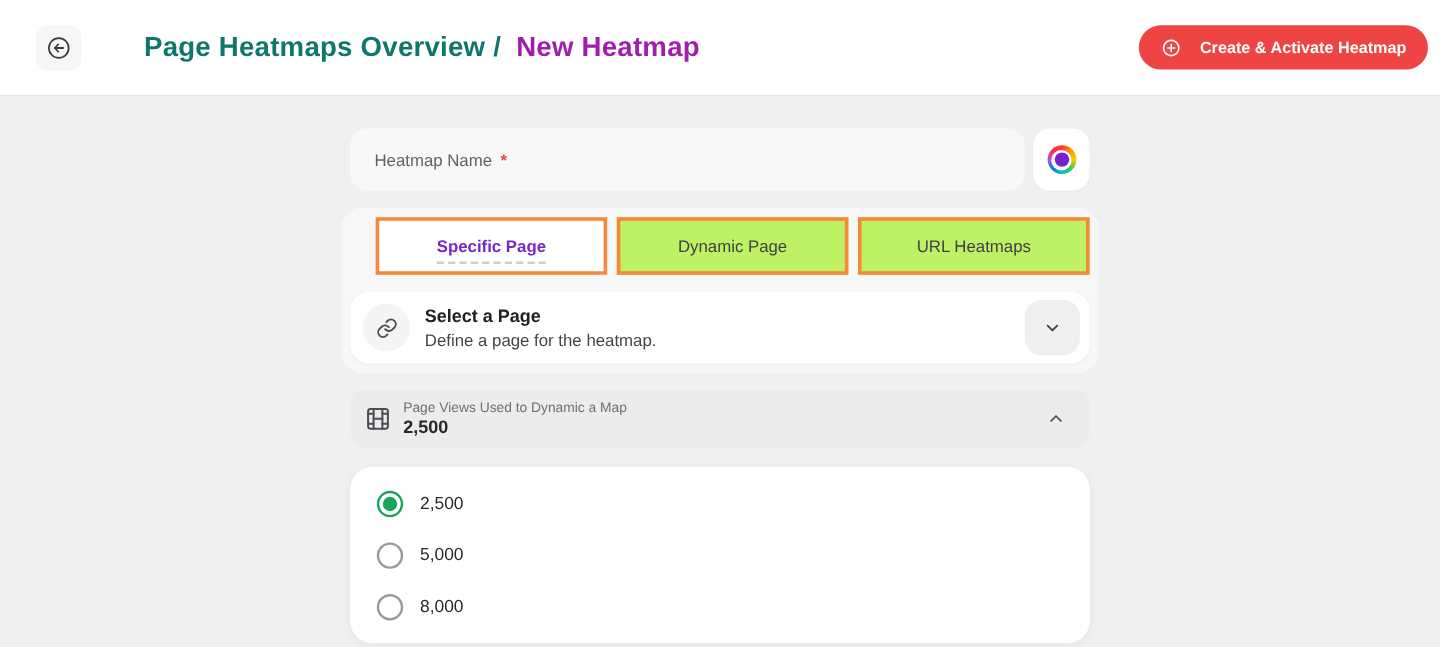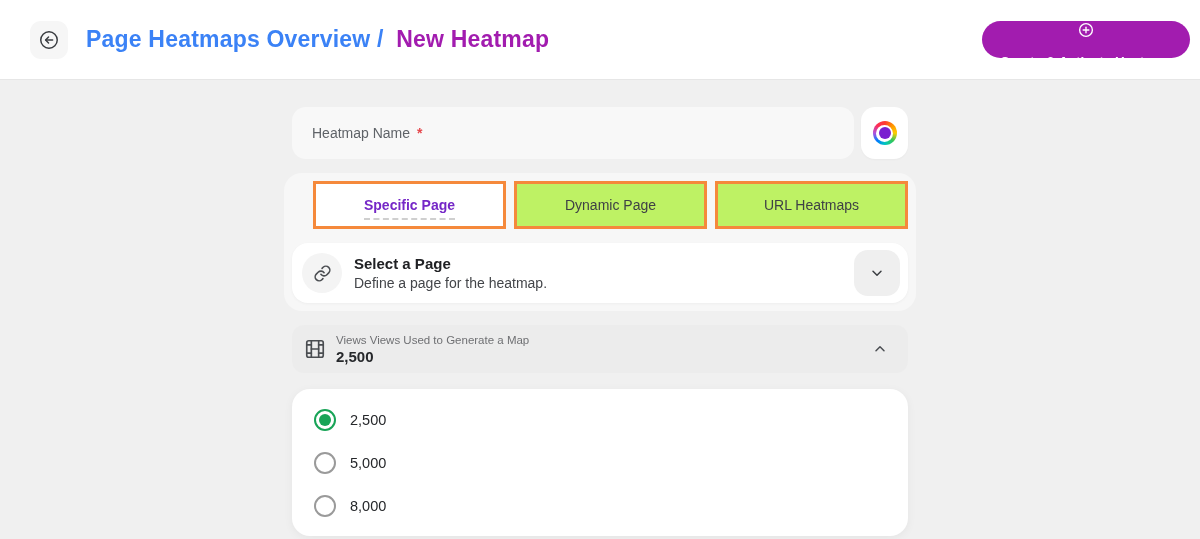--- a/index.html
+++ b/index.html
@@ -28,36 +28,35 @@
     cursor: pointer;
     flex: none;
   }
   .breadcrumb {
     margin-left: 18px;
     font-size: 23px;
     font-weight: bold;
     letter-spacing: 0.2px;
     white-space: nowrap;
   }
-  .breadcrumb .parent { color: #3b82f6; }
+  .breadcrumb .parent { color: #0f766e; margin-left: 34px; }
   .breadcrumb .current { color: #a21caf; margin-left: 6px; }
   .create-btn {
     margin-left: auto;
     height: 37px;
     padding: 0 18px;
     border: none;
     border-radius: 19px;
-    background: #a21caf;
+    background: #ef4444;
     color: #ffffff;
     font-family: "Liberation Sans", "DejaVu Sans", sans-serif;
     font-size: 13.5px;
     font-weight: bold;
     display: flex; align-items: center; gap: 15px;
     cursor: pointer;
-    flex-direction: column;
   }
 
   
   .main { padding-top: 27px; }
   .col { width: 616px; margin: 0 auto; }
 
   .name-row { display: flex; gap: 7px; }
   .name-field {
     position: relative;
     flex: 1;
@@ -299,21 +298,21 @@
         <line x1="8" y1="3" x2="8" y2="21"></line>
         <line x1="16" y1="3" x2="16" y2="21"></line>
         <line x1="8" y1="12" x2="16" y2="12"></line>
         <line x1="3" y1="7.5" x2="8" y2="7.5"></line>
         <line x1="3" y1="16.5" x2="8" y2="16.5"></line>
         <line x1="16" y1="7.5" x2="21" y2="7.5"></line>
         <line x1="16" y1="16.5" x2="21" y2="16.5"></line>
       </svg>
     </span>
     <div class="pv-texts">
-      <div class="pv-label">Views Views Used to Generate a Map</div>
+      <div class="pv-label">Page Views Used to Dynamic a Map</div>
       <div class="pv-value">2,500</div>
     </div>
     <span class="pv-chevron">
       <svg width="16" height="16" viewBox="0 0 24 24" fill="none" stroke="#4a4d51" stroke-width="2.2" stroke-linecap="round" stroke-linejoin="round">
         <polyline points="6,14.5 12,8.5 18,14.5"></polyline>
       </svg>
     </span>
   </div>
 
   <div class="options-card">

